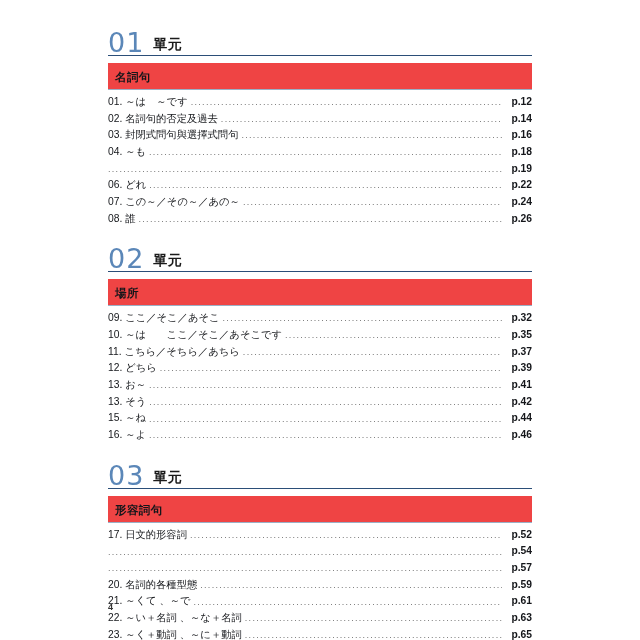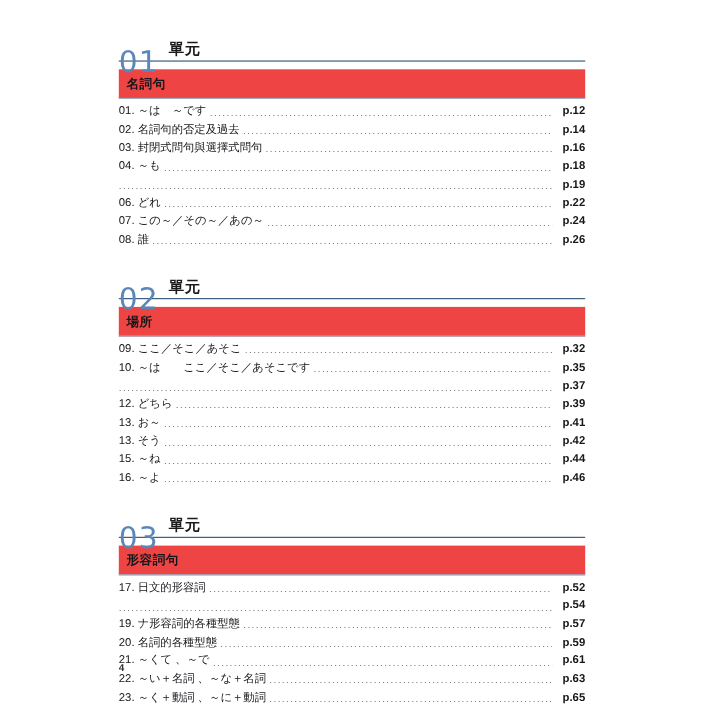--- a/index.html
+++ b/index.html
@@ -33,21 +33,21 @@
     margin-bottom: 0px;
   }
   .unit-number {
     font-family: "DejaVu Sans", sans-serif;
     font-size: 27px;
     font-weight: 400;
     letter-spacing: 1px;
     color: #5b87b8;
     line-height: 1;
     position: relative;
-    top: 17px;
+    top: 3px;
   }
   .unit-word {
     font-size: 14px;
     font-weight: 700;
     color: #1b1b1b;
     line-height: 1;
     position: relative;
     bottom: 2px;
     letter-spacing: 0.5px;
   }
@@ -183,20 +183,21 @@
         <span class="toc-label">09. ここ／そこ／あそこ</span>
         <span class="toc-dots">.....................................................................................................................................</span>
         <span class="toc-page">p.32</span>
       </li>
       <li class="toc-item">
         <span class="toc-label">10. ～は　　ここ／そこ／あそこです</span>
         <span class="toc-dots">.....................................................................................................................................</span>
         <span class="toc-page">p.35</span>
       </li>
       <li class="toc-item">
+        <span class="toc-label">11. こちら／そちら／あちら</span>
         <span class="toc-dots">.....................................................................................................................................</span>
         <span class="toc-page">p.37</span>
       </li>
       <li class="toc-item">
         <span class="toc-label">12. どちら</span>
         <span class="toc-dots">.....................................................................................................................................</span>
         <span class="toc-page">p.39</span>
       </li>
       <li class="toc-item">
         <span class="toc-label">13. お～</span>
@@ -235,21 +236,20 @@
       <li class="toc-item">
         <span class="toc-label">17. 日文的形容詞</span>
         <span class="toc-dots">.....................................................................................................................................</span>
         <span class="toc-page">p.52</span>
       </li>
       <li class="toc-item">
         <span class="toc-dots">.....................................................................................................................................</span>
         <span class="toc-page">p.54</span>
       </li>
       <li class="toc-item">
-        <span class="toc-label">19. ナ形容詞的各種型態</span>
         <span class="toc-dots">.....................................................................................................................................</span>
         <span class="toc-page">p.57</span>
       </li>
       <li class="toc-item">
         <span class="toc-label">20. 名詞的各種型態</span>
         <span class="toc-dots">.....................................................................................................................................</span>
         <span class="toc-page">p.59</span>
       </li>
       <li class="toc-item">
         <span class="toc-label">21. ～くて 、～で</span>

